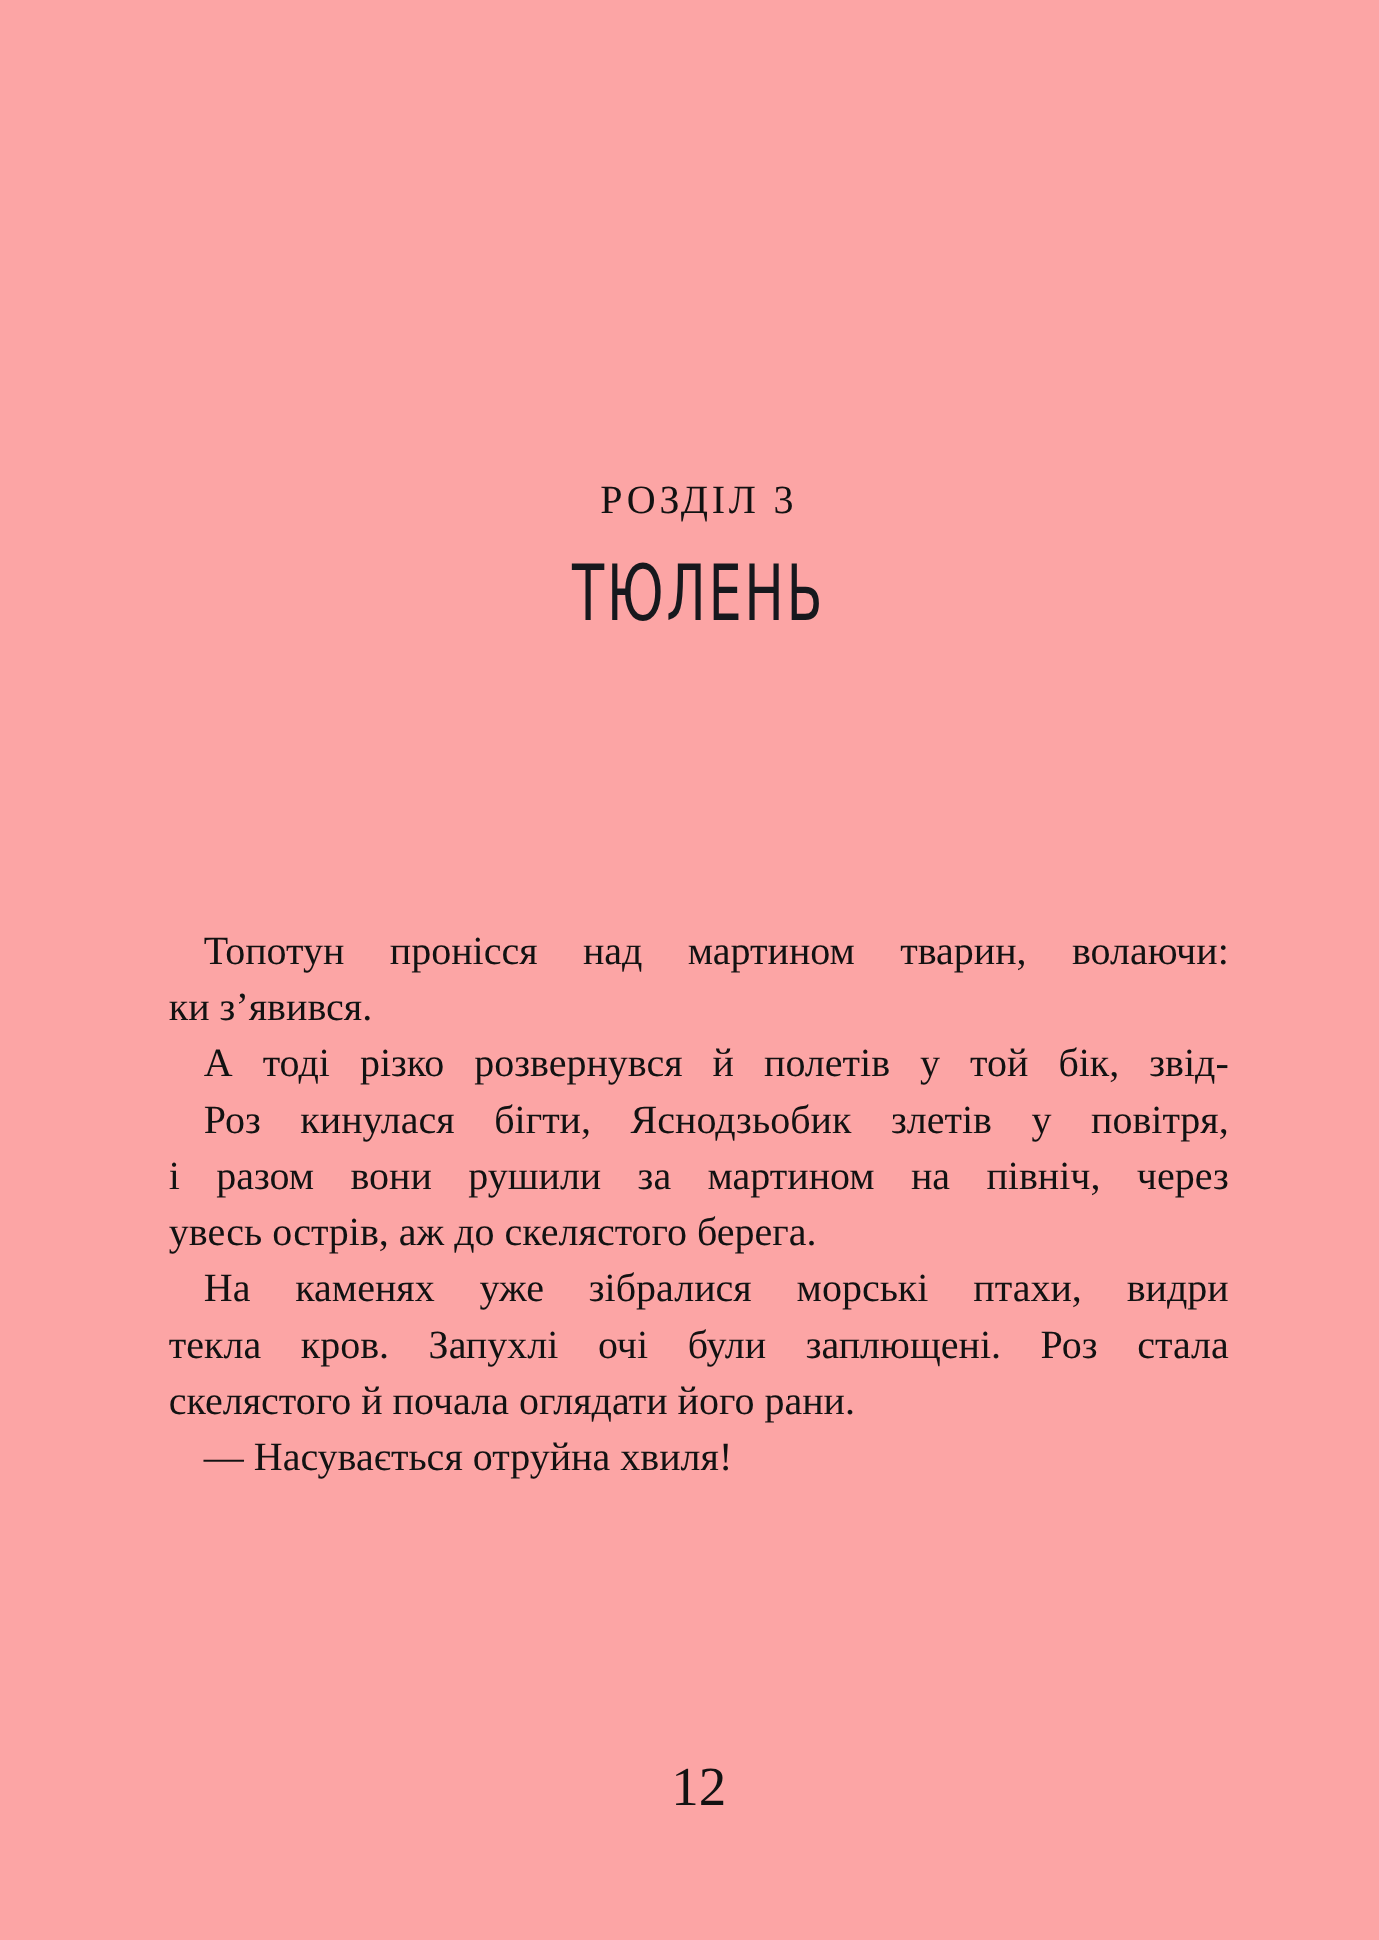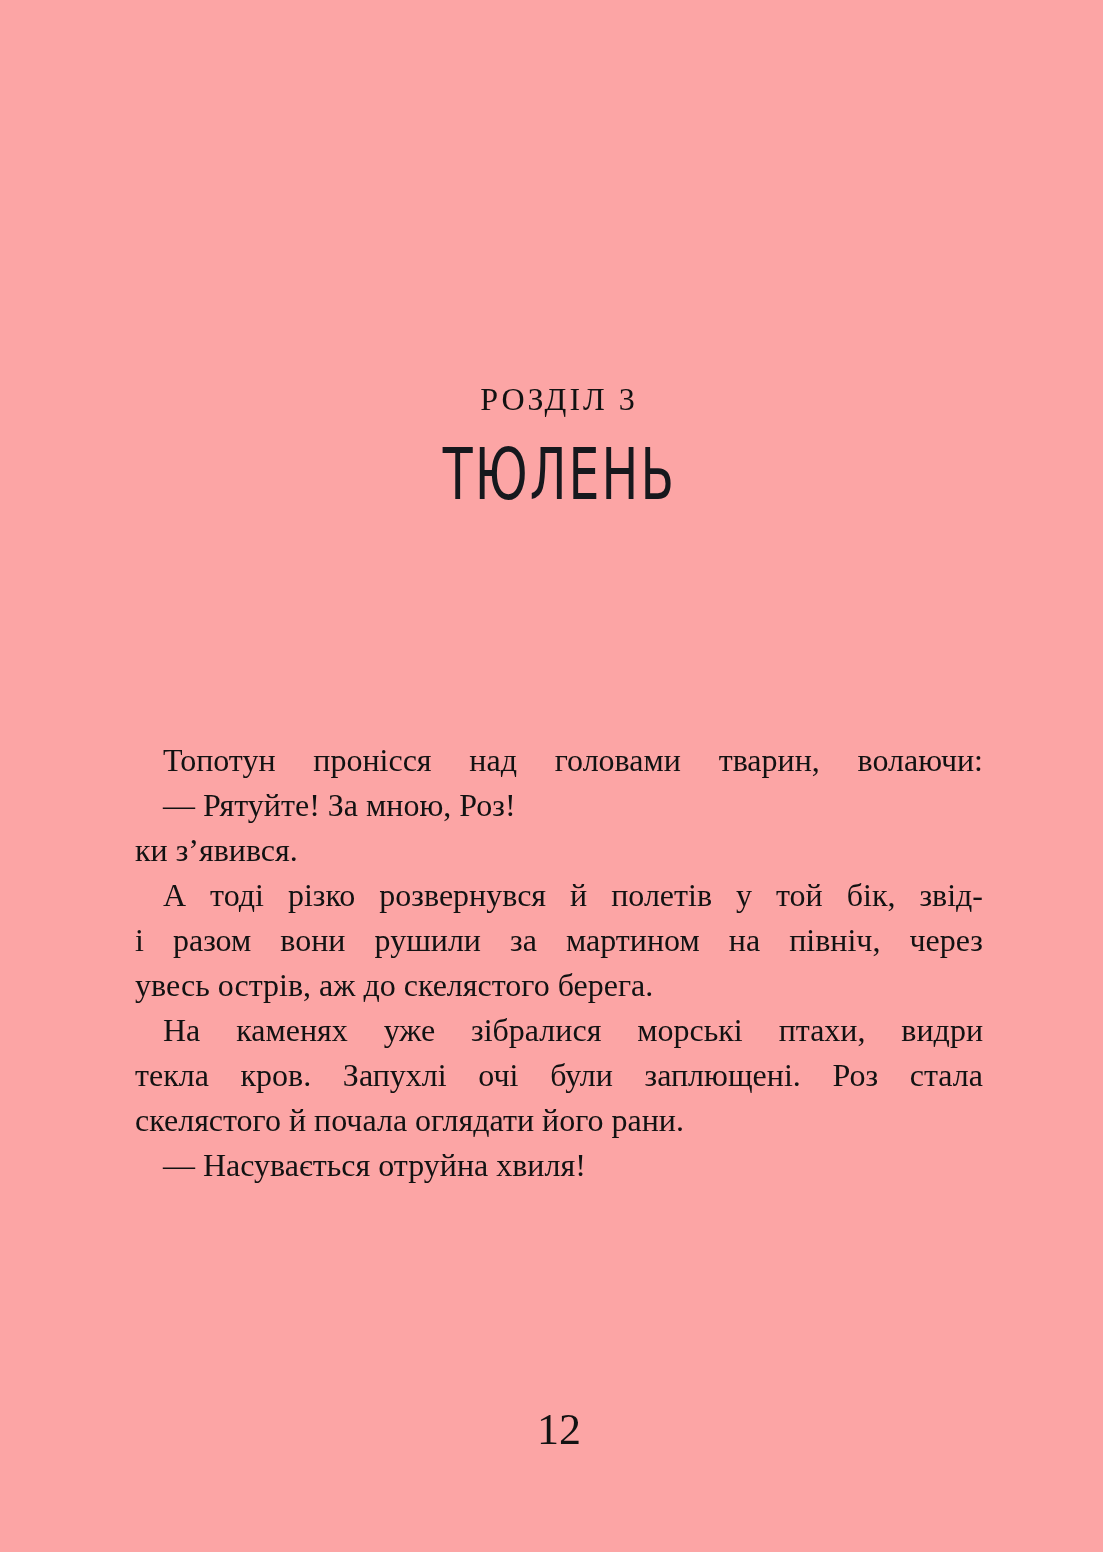--- a/index.html
+++ b/index.html
@@ -28,21 +28,21 @@
     letter-spacing: 3px;
     color: #121212;
   }
   .chapter-title {
     position: absolute;
     top: 438px;
     left: 135px;
     width: 848px;
     text-align: center;
     font-family: "DejaVu Sans", sans-serif;
-    font-size: 72px;
+    font-size: 62px;
     line-height: 73px;
     white-space: nowrap;
     color: #16181d;
   }
   .chapter-title .condense {
     display: inline-block;
     transform: scaleX(0.68);
     transform-origin: center;
     letter-spacing: 3px;
   }
@@ -84,24 +84,24 @@
 
 <div class="page">
 
   <div class="chapter-label">РОЗДІЛ 3</div>
 
   <div class="chapter-title">
     <span class="condense">ТЮЛЕНЬ</span>
   </div>
 
   <div class="body-text">
-      <div class="line indent justify">Топотун пронісся над головами тварин, волаючи:</div>
-      <div class="line indent">— Рятуйте! За мною, Роз!</div>
+      <div class="line indent justify">Топотун пронісся над мартином тварин, волаючи:</div>
       <div class="line">ки з’явився.</div>
       <div class="line indent justify">А тоді різко розвернувся й полетів у той бік, звід-</div>
+      <div class="line indent justify">Роз кинулася бігти, Яснодзьобик злетів у повітря,</div>
       <div class="line justify">і разом вони рушили за мартином на північ, через</div>
       <div class="line">увесь острів, аж до скелястого берега.</div>
       <div class="line indent justify">На каменях уже зібралися морські птахи, видри</div>
       <div class="line justify">текла кров. Запухлі очі були заплющені. Роз стала</div>
       <div class="line">скелястого й почала оглядати його рани.</div>
       <div class="line indent">— Насувається отруйна хвиля!</div>
     </div>
 
   <div class="page-number">12</div>
 

